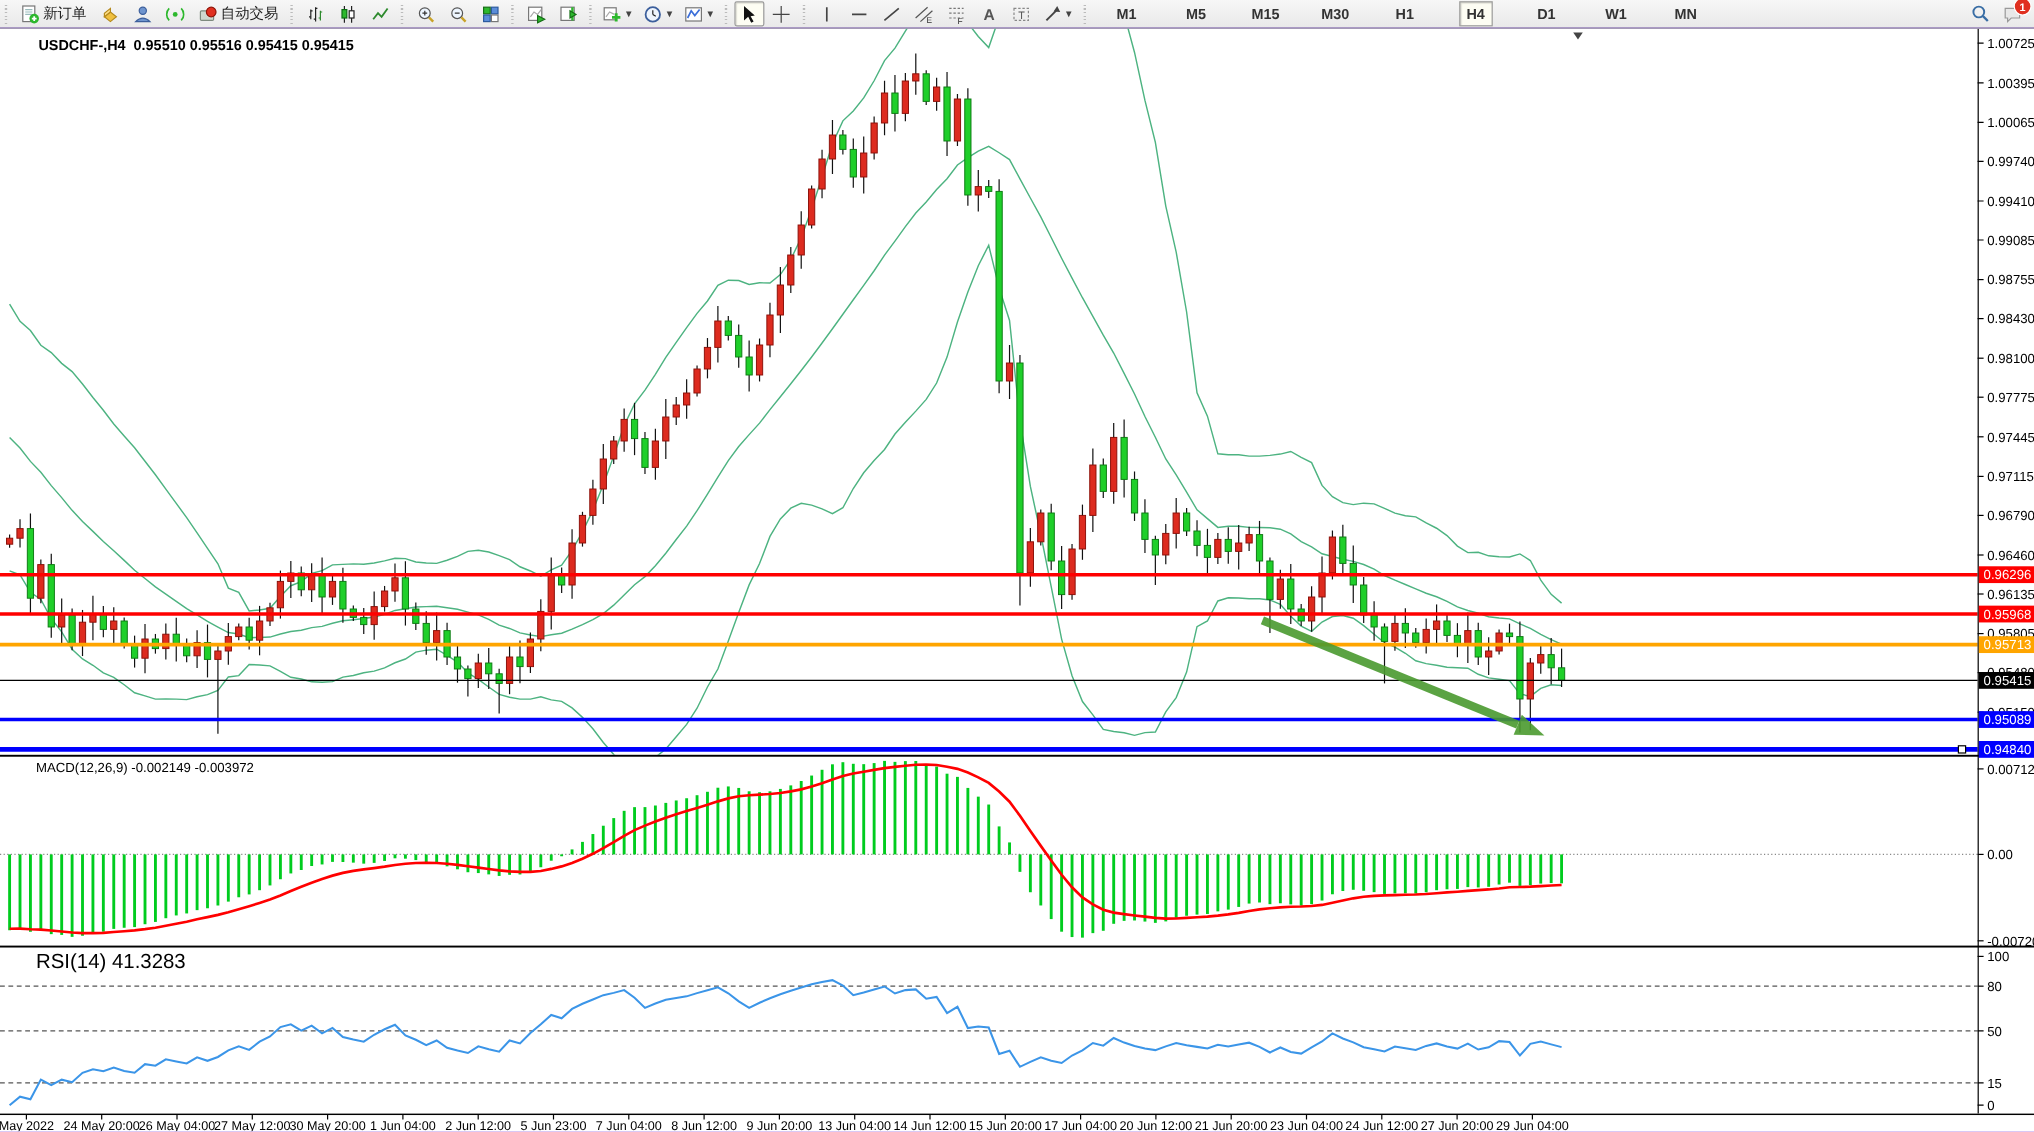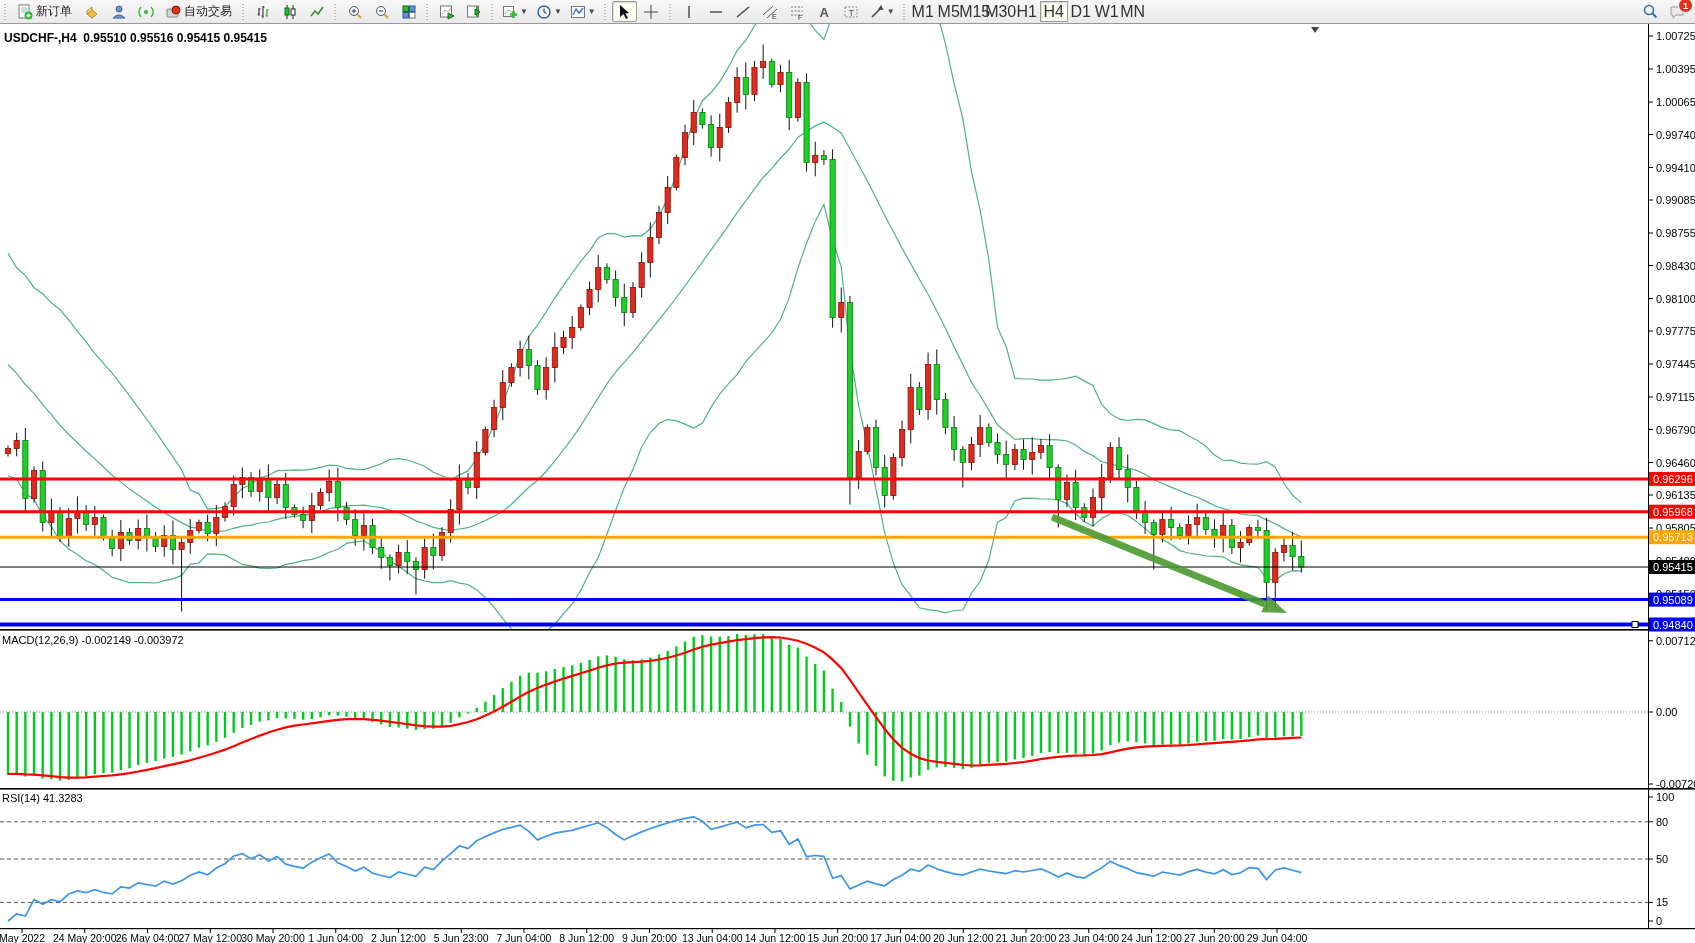--- a/index.html
+++ b/index.html
@@ -10,33 +10,33 @@
     display:flex;align-items:center;font-size:12px;color:#222;}
   .grip{width:7px;height:16px;margin:0 2px;
     background-image:repeating-linear-gradient(#bbb 0 1px,transparent 1px 3px);
     background-size:2px 100%;background-repeat:no-repeat;background-position:2px 0;}
   .tbtn{height:19px;min-width:19px;display:flex;align-items:center;justify-content:center;
     padding:0 2px;margin:0 1px;border:1px solid transparent;border-radius:2px;}
   .tbtn.labeled{padding:0 4px;gap:3px;}
   .tbtn.active{background:#fdfdf3;border:1px solid #9a9a9a;box-shadow:inset 1px 1px 1px rgba(0,0,0,.15);}
   .tbtn svg{display:block;}
   .caret{font-size:8px;color:#444;margin-left:2px;}
-  .tf{font-weight:normal;font-size:16px;color:#333;width:26px;height:19px;display:flex;
-    align-items:center;justify-content:center;margin:0;}
+  .tf{font-weight:bold;font-size:12px;color:#333;width:26px;height:19px;display:flex;
+    align-items:center;justify-content:center;margin:16px;}
   .tf.active{background:#fdfdf3;border:1px solid #9a9a9a;box-shadow:inset 1px 1px 1px rgba(0,0,0,.15);}
   #toolbar-right{position:absolute;right:4px;top:1px;display:flex;align-items:center;}
   #chat-badge{position:absolute;right:-4px;top:-4px;background:#e03020;color:#fff;border-radius:50%;
     width:13px;height:13px;font-size:9px;font-weight:bold;display:flex;align-items:center;justify-content:center;border:1px solid #fff;}
   
   #chart-wrap{position:absolute;left:0;top:24px;width:1695px;height:919px;background:#fff;}
   #chart-svg{position:absolute;left:0;top:0;}
-  .overlay-label{position:absolute;color:#000;white-space:pre;}
+  .overlay-label{position:absolute;color:#000;white-space:pre;margin-left:28px;}
   #chart-title{left:4px;top:7px;font-size:12px;font-weight:bold;}
   #macd-label{left:2px;top:610px;font-size:11px;}
-  #rsi-label{left:2px;top:768px;font-size:11px;text-align:center;}
+  #rsi-label{left:2px;top:768px;font-size:17px;text-align:center;}
   text{font-family:"Liberation Sans",sans-serif;}
 </style>
 </head>
 <body>
 
 <div id="app">
 
   <div id="toolbar">
     <div class="grip"></div>
 

